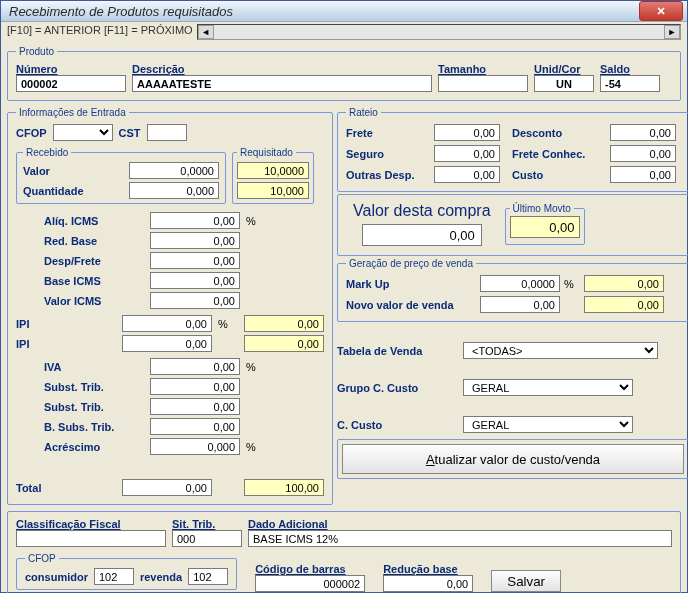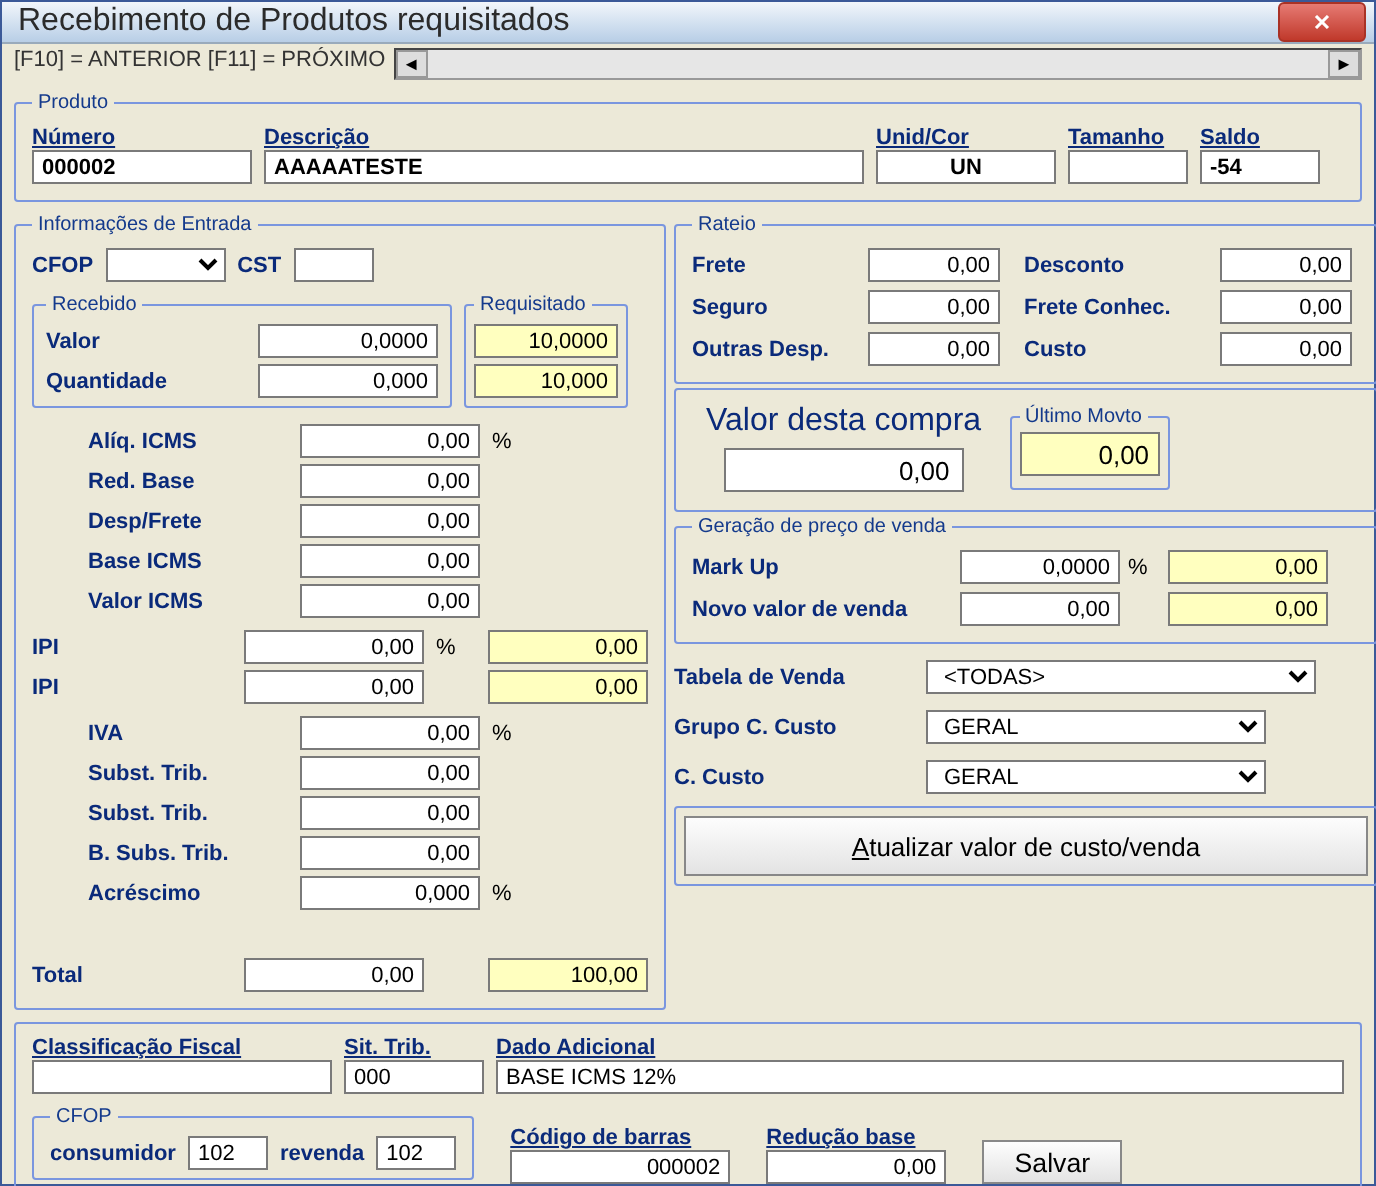--- a/index.html
+++ b/index.html
@@ -21,21 +21,21 @@
   }
   .titlebar {
     height: 28px;
     background: linear-gradient(to bottom, #f2f6fb 0%, #d7e4f2 45%, #b8cee6 100%);
     display: flex;
     align-items: center;
     justify-content: space-between;
     padding: 0 0 0 8px;
     border-bottom: 1px solid #9ab;
   }
-  .titlebar .title { font-size: 16px; color: #2b2b2b; }
+  .titlebar .title { font-size: 13px; color: #2b2b2b; font-style: italic; }
   .close-btn {
     width: 44px; height: 20px;
     background: linear-gradient(to bottom, #e67a73, #c0392b);
     border: 1px solid #a93226;
     border-radius: 3px;
     color: #fff; font-weight: bold;
     display: flex; align-items: center; justify-content: center;
     margin-right: 4px;
     cursor: pointer;
   }
@@ -131,21 +131,21 @@
     gap: 4px 8px;
     align-items: center;
   }
   .rateio input { width: 66px; }
   .valor-title { color: #0a2a7a; font-size: 16px; font-weight: normal;}
   .valor-box { width: 120px; height: 22px; font-size: 13px; text-align: right; border: 1px solid #7a7a7a; padding: 2px 6px;}
   .ul-movto { border:1px solid #7a96df; padding:2px 4px 6px 4px; }
   .ul-movto legend{font-size:10px;}
   .ul-movto input{ width:70px; height:22px; font-size:13px;}
   .ger-row { display: grid; grid-template-columns: 130px 80px 16px 80px; gap: 4px; align-items: center;}
-  .tv-row { display: grid; grid-template-columns: 120px 200px; gap: 6px; align-items: center; margin-top:8px;}
+  .tv-row { display: grid; grid-template-columns: 120px 200px; gap: 6px; align-items: center; margin-top:20px;}
   .btn-wide {
     width: 100%;
     height: 30px;
     background: linear-gradient(#fdfdfd,#e3e3e3);
     border: 1px solid #888;
     font-size: 13px;
     cursor: pointer;
   }
   .bottom {
     display: grid;
@@ -198,26 +198,26 @@
       <div class="produto-row">
         <div class="col">
           <span class="ulbl">Número</span>
           <input class="text" style="font-weight: bold;" value="000002">
         </div>
         <div class="col">
           <span class="ulbl">Descrição</span>
           <input class="text" style="font-weight: bold;" value="AAAAATESTE">
         </div>
         <div class="col">
+          <span class="ulbl">Tamanho</span>
+          <input class="text" value="" style="">
+        </div>
+        <div class="col">
           <span class="ulbl">Unid/Cor</span>
           <input class="text" style="font-weight: bold; text-align: center;" value="UN">
-        </div>
-        <div class="col">
-          <span class="ulbl">Tamanho</span>
-          <input class="text" value="" style="">
         </div>
         <div class="col">
           <span class="ulbl">Saldo</span>
           <input class="text" style="font-weight: bold;" value="-54">
         </div>
       </div>
     </fieldset>
 
     <div class="mid">
 

